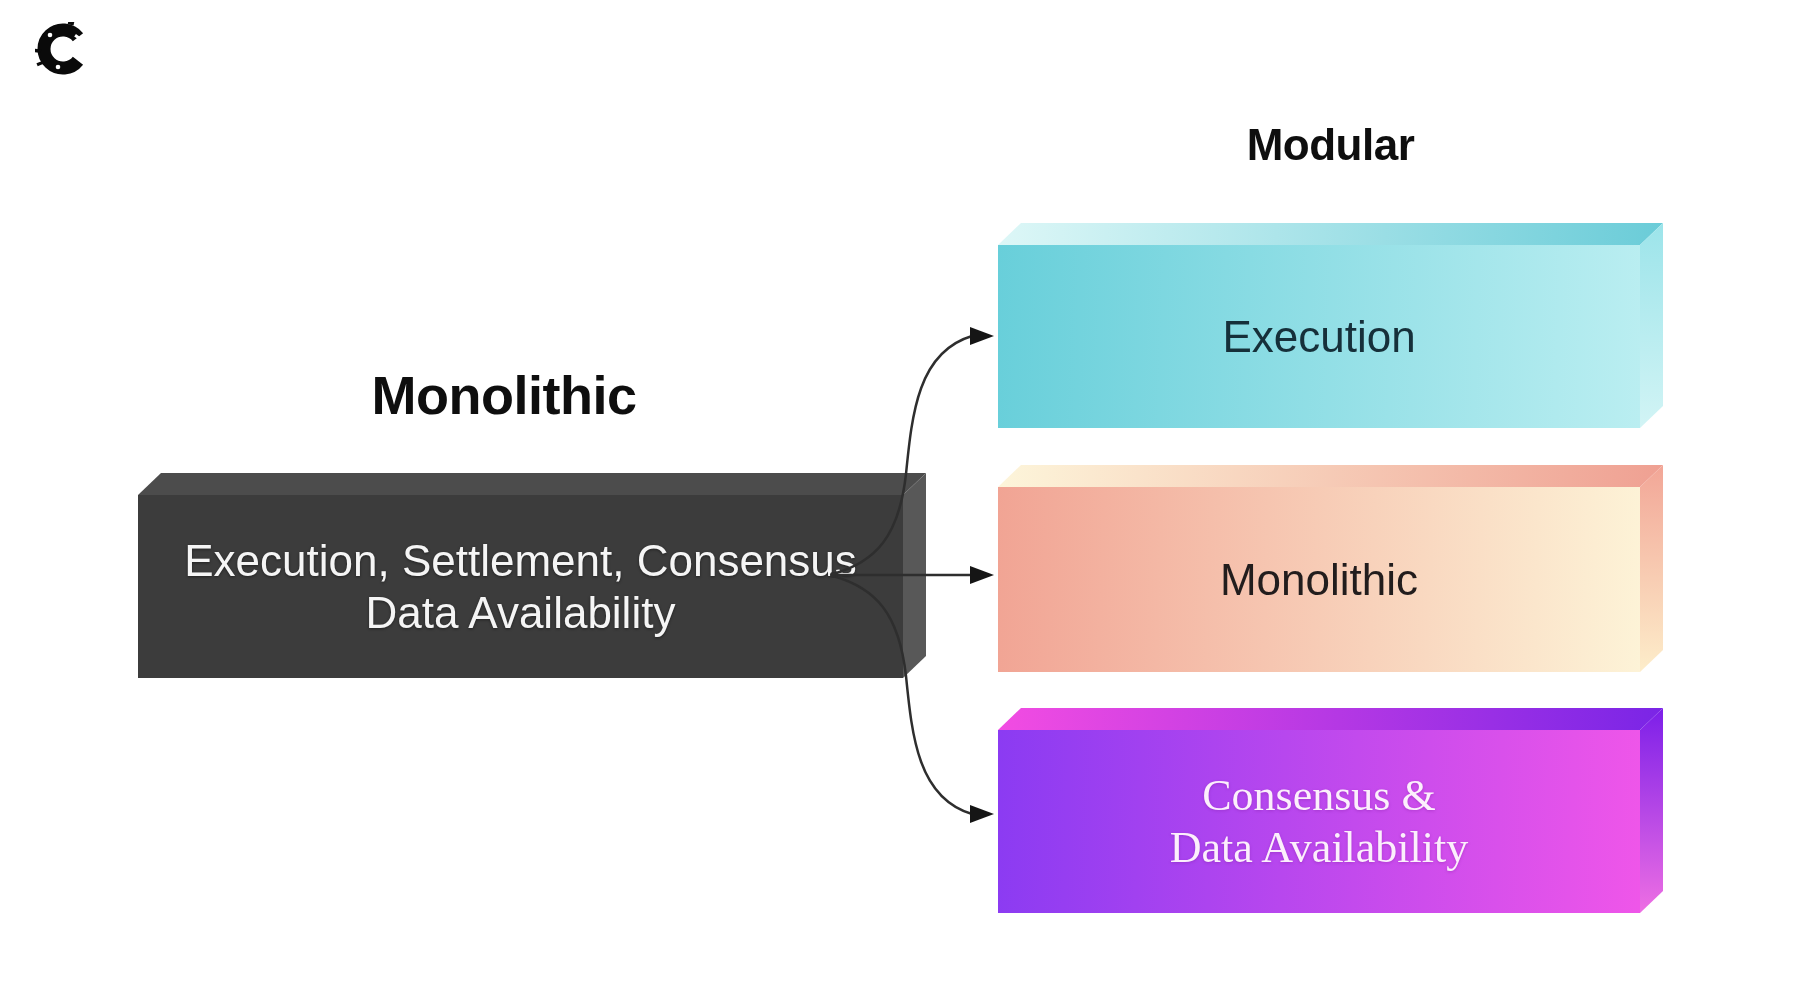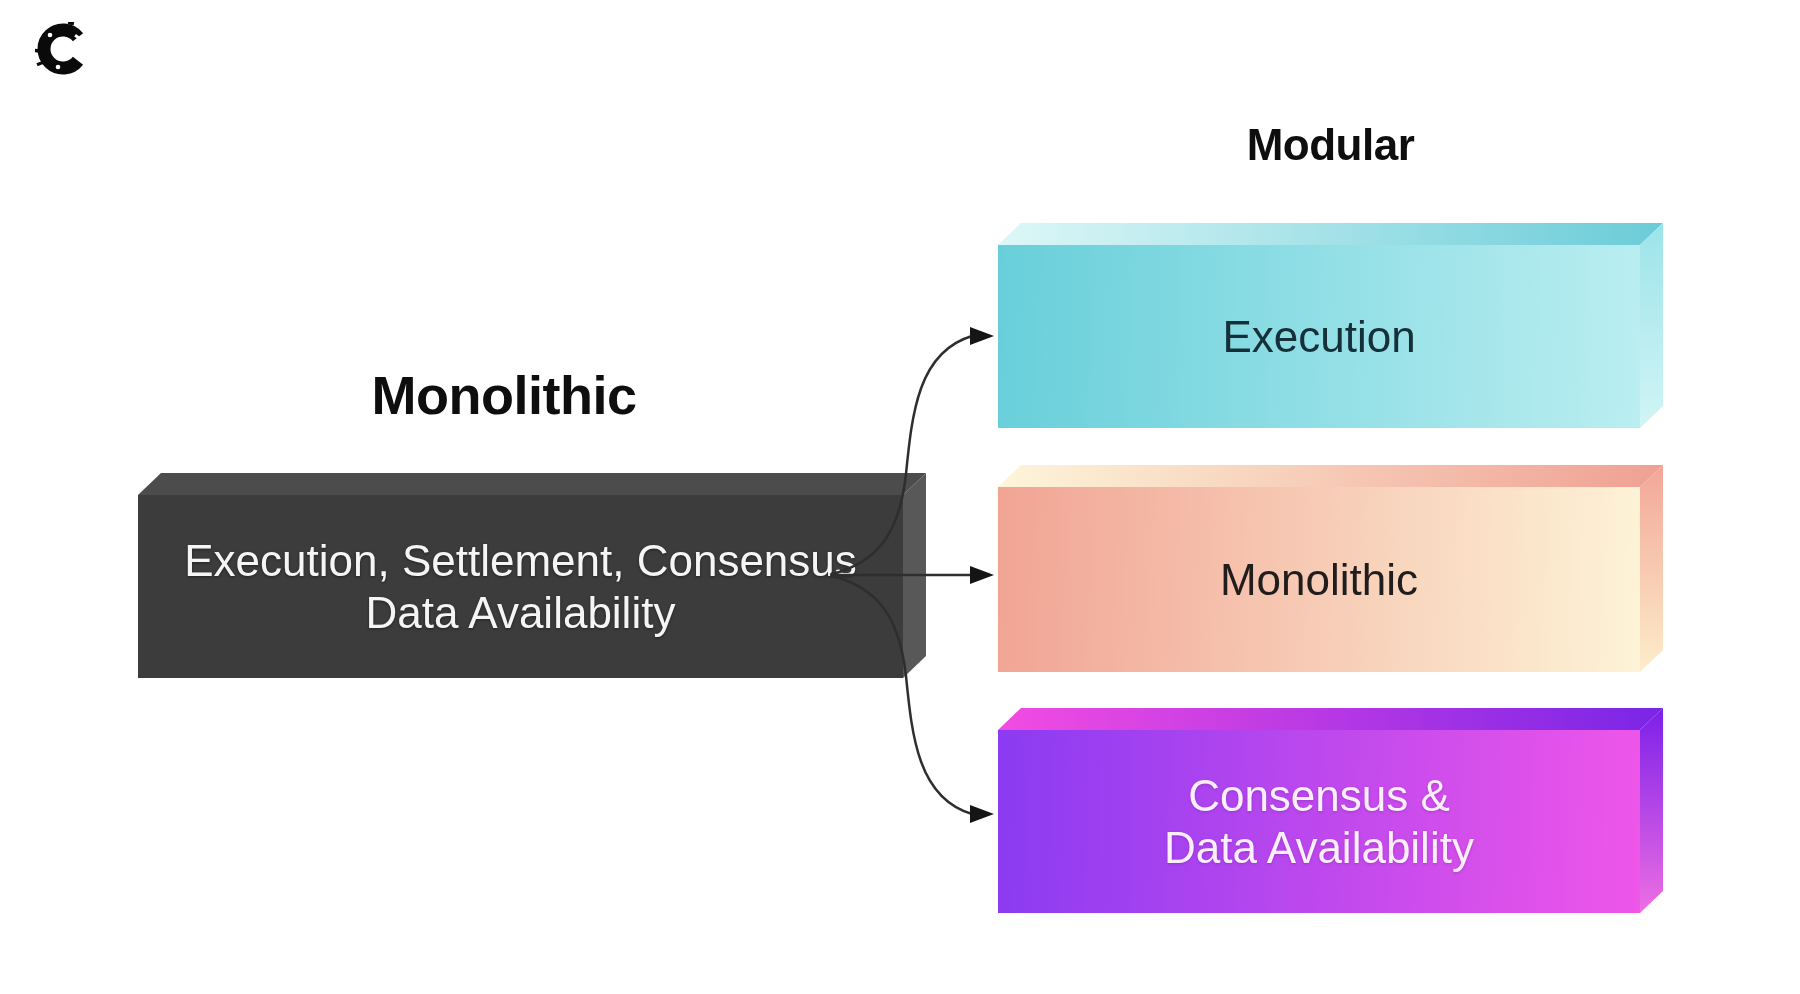--- a/index.html
+++ b/index.html
@@ -41,21 +41,21 @@
   .box-settle{left:998px;top:465px;width:665px;height:207px;}
   .box-settle .face-top{background:linear-gradient(90deg,#fdf5da,#efa092);}
   .box-settle .face-side{background:linear-gradient(180deg,#f2a697,#fdedca);}
   .box-settle .face-front{background:linear-gradient(92deg,#f1a494,#fdf3d7);}
   .box-settle .label{color:#221d1d;}
   
   .box-cons{left:998px;top:708px;width:665px;height:205px;}
   .box-cons .face-top{background:linear-gradient(90deg,#f24ce2,#7a25e6);}
   .box-cons .face-side{background:linear-gradient(180deg,#7c1fe9,#ee6fe3);}
   .box-cons .face-front{background:linear-gradient(92deg,#8b3bf2,#ef56e9);}
-  .box-cons .label{color:#fceffc;text-shadow:0 1px 3px rgba(120,20,150,.35);}
+  .box-cons .label{color:#fceffc;text-shadow:0 1px 3px rgba(120,20,150,.35);font-family:Liberation Serif, serif;}
   
   .arrows{position:absolute;left:0;top:0;width:1800px;height:994px;pointer-events:none;}
   .arrow-path{fill:none;stroke:#2e2e2e;stroke-width:2.5;}
   .arrow-head{fill:#151515;stroke:none;}
   
   .logo{position:absolute;left:35px;top:22px;width:56px;height:58px;}
 </style>
 </head>
 <body>
 

